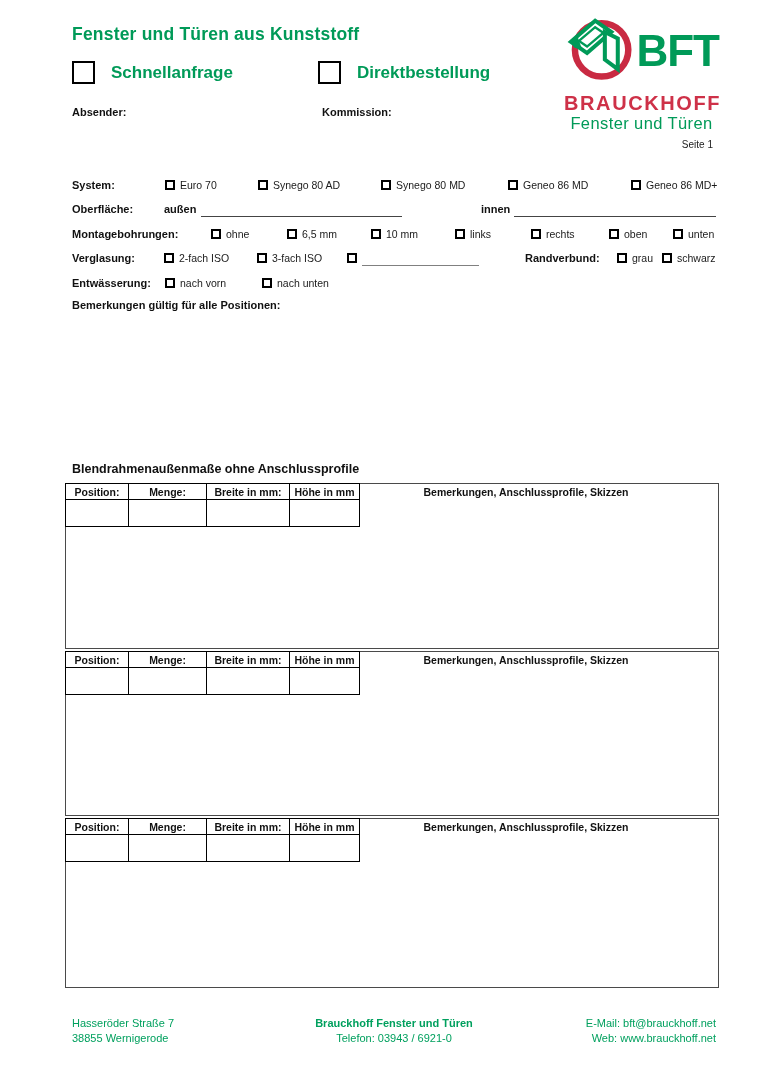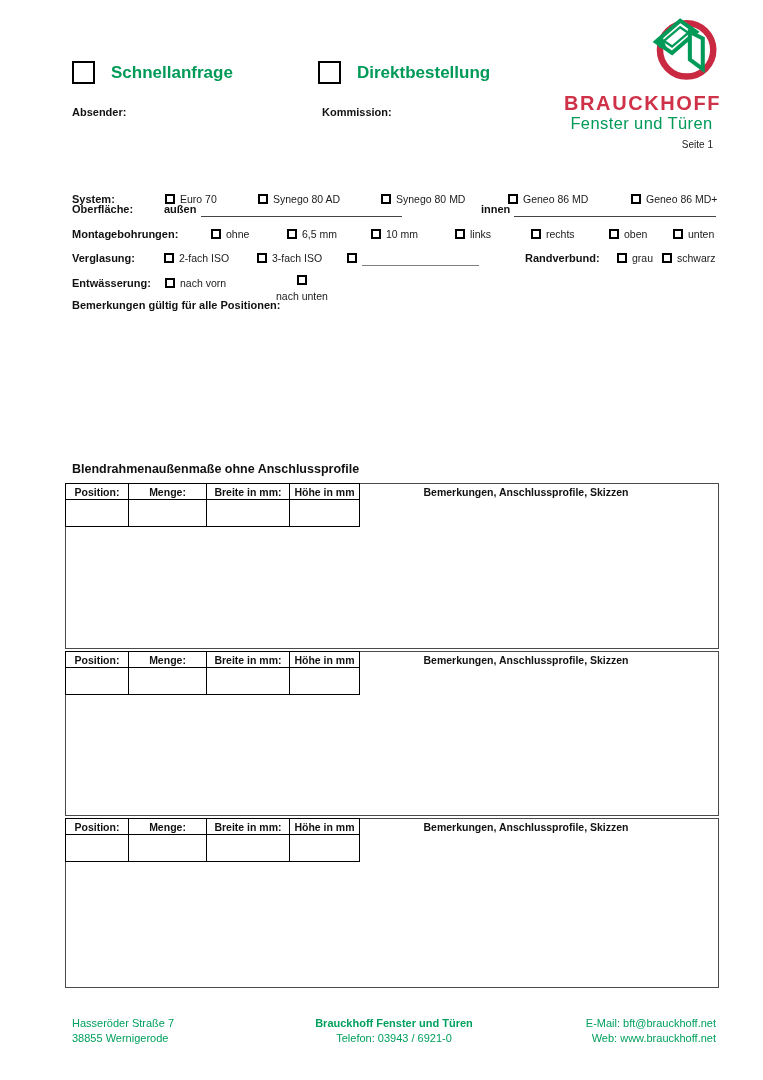--- a/index.html
+++ b/index.html
@@ -50,20 +50,21 @@
   .f-left { position:absolute; left:72px; text-align:left; }
   .f-center { position:absolute; left:72px; right:47px; text-align:center; }
   .f-right { position:absolute; right:47px; text-align:right; }
   .f-bold { font-weight:bold; }
 </style>
 </head>
 <body>
 
 <div class="page">
 
+  <div class="abs green title" style="left:72px; top:24px;">Fenster und Türen aus Kunststoff</div>
 
   <div class="bigopt" style="left:72px; top:61px;">
     <span class="cb-big"></span>
     <span class="lbl green">Schnellanfrage</span>
   </div>
   <div class="bigopt" style="left:318px; top:61px;">
     <span class="cb-big"></span>
     <span class="lbl green">Direktbestellung</span>
   </div>
 
@@ -74,28 +75,29 @@
     <div class="logo-top">
       <span>
         <svg width="68" height="76" viewBox="0 0 84 94">
           <circle cx="44" cy="48" r="33" fill="none" stroke="#C92A42" stroke-width="8"></circle>
           <polygon points="6,38 36,12 56,26 26,52" fill="#ffffff" stroke="#009A58" stroke-width="5"></polygon>
           <polygon points="16,37 36,20 46,27 26,44" fill="none" stroke="#009A58" stroke-width="3"></polygon>
           <polygon points="6,38 14,31 20,48 10,45" fill="#009A58" stroke="none"></polygon>
           <polygon points="48,26 64,34 64,72 48,60" fill="#ffffff" stroke="#009A58" stroke-width="5"></polygon>
         </svg>
       </span>
+      <span class="logo-abbr">BFT</span>
     </div>
     <div class="logo-name">BRAUCKHOFF</div>
     <div class="logo-tag">Fenster und Türen</div>
   </div>
 
   <div class="seite">Seite 1</div>
 
-  <div class="row" style="top:191px;">
+  <div class="row" style="top:177px;">
     <span class="item form-label" style="left:72px;">System:</span>
     <span class="item" style="left:165px;">
       <span class="cb"></span>
       <span class="opt-lbl">Euro 70</span>
     </span>
     <span class="item" style="left:258px;">
       <span class="cb"></span>
       <span class="opt-lbl">Synego 80 AD</span>
     </span>
     <span class="item" style="left:381px;">
@@ -176,21 +178,21 @@
       <span class="opt-lbl">schwarz</span>
     </span>
   </div>
 
   <div class="row" style="top:275px;">
     <span class="item form-label" style="left:72px;">Entwässerung:</span>
     <span class="item" style="left:165px;">
       <span class="cb"></span>
       <span class="opt-lbl">nach vorn</span>
     </span>
-    <span class="item" style="left:276px;flex-direction:column;">
+    <span class="item" style="left:262px;">
       <span class="cb"></span>
       <span class="opt-lbl">nach unten</span>
     </span>
   </div>
 
   <div class="abs form-label" style="left:72px; top:299px;">Bemerkungen gültig für alle Positionen:</div>
   <div class="abs" style="left:72px; top:315px; right:47px; height:140px;"></div>
 
   <div class="abs section-title" style="left:72px; top:462px;">Blendrahmenaußenmaße ohne Anschlussprofile</div>
 

